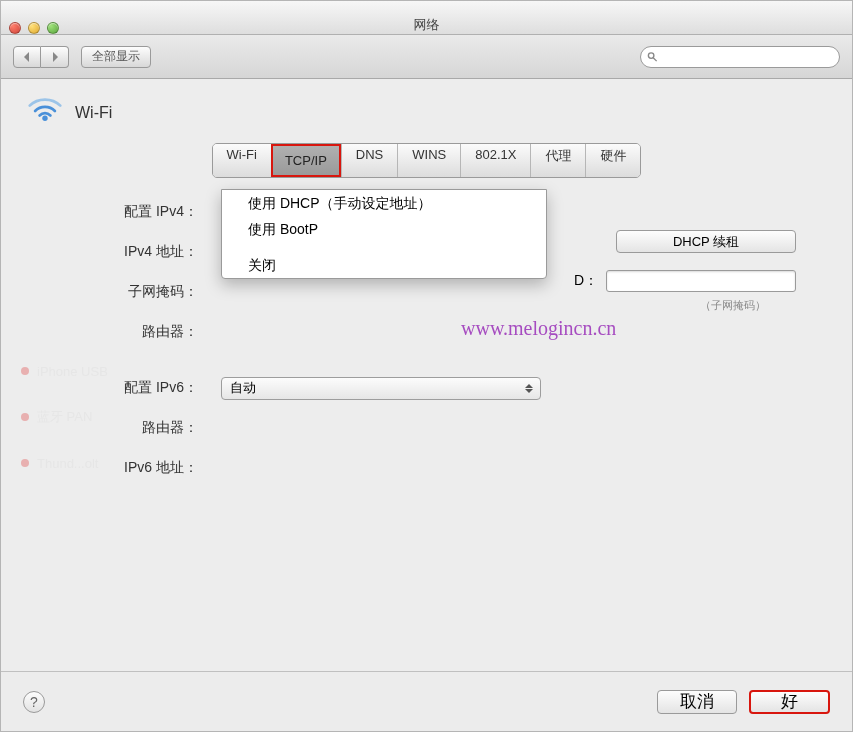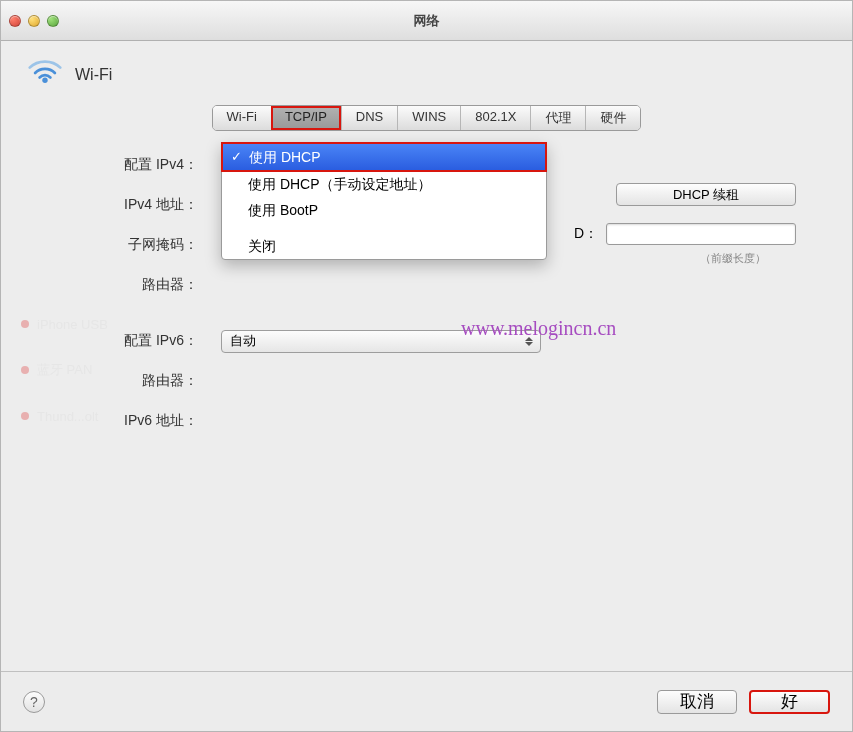--- a/index.html
+++ b/index.html
@@ -1,21 +1,21 @@
 <!DOCTYPE html>
 <html><head>
 <meta charset="utf-8">
 <style>
   * { box-sizing: border-box; font-family: "Lucida Grande","Helvetica Neue",Arial,sans-serif; }
   body { margin:0; background:#f4f4f4; width:853px; height:732px; overflow:hidden; }
 
   .window { width:853px; height:732px; background:#ededed; border:1px solid #b5b5b5; position:relative; }
 
   
-  .titlebar { height:40px; background:linear-gradient(#f7f7f7,#dedede); border-bottom:1px solid #b0b0b0; display:flex; align-items:center; position:relative;font-weight:bold; }
+  .titlebar { height:34px; background:linear-gradient(#f7f7f7,#dedede); border-bottom:1px solid #b0b0b0; display:flex; align-items:flex-end; position:relative; }
   .traffic { display:flex; gap:7px; margin-left:8px; }
   .tl { width:12px; height:12px; border-radius:50%; border:1px solid rgba(0,0,0,.25); box-shadow:inset 0 1px 1px rgba(255,255,255,.5); }
   .tl.red{background:radial-gradient(circle at 30% 30%,#ff7e6b,#d1443a);} 
   .tl.yel{background:radial-gradient(circle at 30% 30%,#ffe07a,#e0a92e);} 
   .tl.grn{background:radial-gradient(circle at 30% 30%,#9fe27a,#5aa63d);} 
   .title { position:absolute; left:0; right:0; text-align:center; font-size:13px; color:#444; }
 
   
   .toolbar { height:44px; background:linear-gradient(#eaeaea,#d6d6d6); border-bottom:1px solid #a9a9a9; display:flex; align-items:center; padding:0 12px; gap:12px; }
   .navseg { display:flex; }
@@ -32,21 +32,21 @@
   
   .wifi-head { display:flex; align-items:center; gap:12px; padding:18px 26px 10px; }
   .wifi-icon svg{width:36px;height:28px;}
   .wifi-title{font-size:16px;color:#333;}
 
   
   .tabs { display:flex; justify-content:center; margin-top:4px; }
   .tabrow { display:flex; border-radius:5px; overflow:hidden; border:1px solid #9a9a9a; }
   .tab { padding:3px 14px; font-size:13px; background:linear-gradient(#fbfbfb,#dcdcdc); color:#333; border-left:1px solid #b6b6b6; cursor:default; }
   .tab:first-child{border-left:none;}
-  .tab.active{ background:linear-gradient(#b0b0b0,#9a9a9a); color:#222; border:2px solid #d8160e; padding:1px 12px; }
+  .tab.active{ background:linear-gradient(#b0b0b0,#9a9a9a); color:#222; border:2px solid #d8160e; padding:7px 12px; }
 
   
   .form { padding:14px 30px 0; position:relative; }
   .row { display:flex; align-items:center; height:40px; }
   .lbl { width:190px; text-align:right; padding-right:23px; font-size:14px; color:#333; }
   .ctrl { flex:1; position:relative; display:flex; align-items:flex-start; gap:10px; }
 
   .selectbox { width:320px; height:23px; background:linear-gradient(#fcfcfc,#e6e6e6); border:1px solid #9d9d9d; border-radius:4px; display:flex; align-items:center; padding:0 22px 0 8px; font-size:13px; position:relative; }
   .selectbox .car { position:absolute; right:4px; top:3px; width:14px; height:15px; display:flex; flex-direction:column; align-items:center; justify-content:center; }
   .selectbox .car::before{content:"";border:4px solid transparent;border-bottom-color:#555;margin-bottom:1px;}
@@ -86,20 +86,45 @@
 
   <div class="titlebar">
     <div class="traffic">
       <div class="tl red"></div>
       <div class="tl yel"></div>
       <div class="tl grn"></div>
     </div>
     <div class="title">网络</div>
   </div>
 
+  <div class="toolbar">
+    <div class="navseg">
+      <div class="navbtn">
+        <svg viewBox="0 0 10 10">
+            <path d="M7 0L2 5l5 5z"></path>
+          </svg>
+      </div>
+      <div class="navbtn">
+        <svg viewBox="0 0 10 10">
+            <path d="M3 0l5 5-5 5z"></path>
+          </svg>
+      </div>
+    </div>
+    <div class="showall">
+      <span>全部显示</span>
+    </div>
+    <div class="spacer"></div>
+    <div class="search">
+      <svg viewBox="0 0 16 16">
+          <circle cx="6" cy="6" r="4" fill="none" stroke="#888" stroke-width="2"></circle>
+          <line x1="9" y1="9" x2="14" y2="14" stroke="#888" stroke-width="2"></line>
+        </svg>
+      <input type="text" style="">
+    </div>
+  </div>
 
   <div class="wifi-head">
     <span class="wifi-icon">
       <svg viewBox="0 0 40 30">
           <path d="M20 26a3 3 0 100-6 3 3 0 000 6z" fill="#4a90d9"></path>
           <path d="M9 15c6-6 16-6 22 0" fill="none" stroke="#4a90d9" stroke-width="3" stroke-linecap="round"></path>
           <path d="M3 9c9-9 25-9 34 0" fill="none" stroke="#9cc4e8" stroke-width="3" stroke-linecap="round"></path>
           <path d="M14 20c3.5-3.5 8.5-3.5 12 0" fill="none" stroke="#4a90d9" stroke-width="3" stroke-linecap="round"></path>
         </svg>
     </span>
@@ -135,21 +160,21 @@
         </div>
     </div>
 
     <div class="dhcpbtn">
       <span>DHCP 续租</span>
     </div>
     <div class="dfield">
       <span class="dl">D：</span>
       <input type="text" style="">
     </div>
-    <div class="hint">（前缀长度）</div>
+    <div class="hint">（子网掩码）</div>
 
     <div class="row">
       <div class="lbl">配置 IPv4：</div>
       <div class="ctrl"></div>
     </div>
     <div class="row">
       <div class="lbl">IPv4 地址：</div>
       <div class="ctrl"></div>
     </div>
     <div class="row">
@@ -175,21 +200,20 @@
     <div class="row">
       <div class="lbl">路由器：</div>
       <div class="ctrl"></div>
     </div>
     <div class="row">
       <div class="lbl">IPv6 地址：</div>
       <div class="ctrl"></div>
     </div>
 
     <div class="dropdown">
-      <div class="dd-item sel">使用 DHCP</div>
       <div class="dd-item">使用 DHCP（手动设定地址）</div>
       <div class="dd-item">使用 BootP</div>
       <div class="dd-sep"></div>
       <div class="dd-item">关闭</div>
     </div>
 
   </div>
 
   <div class="watermark">www.melogincn.cn</div>
 

